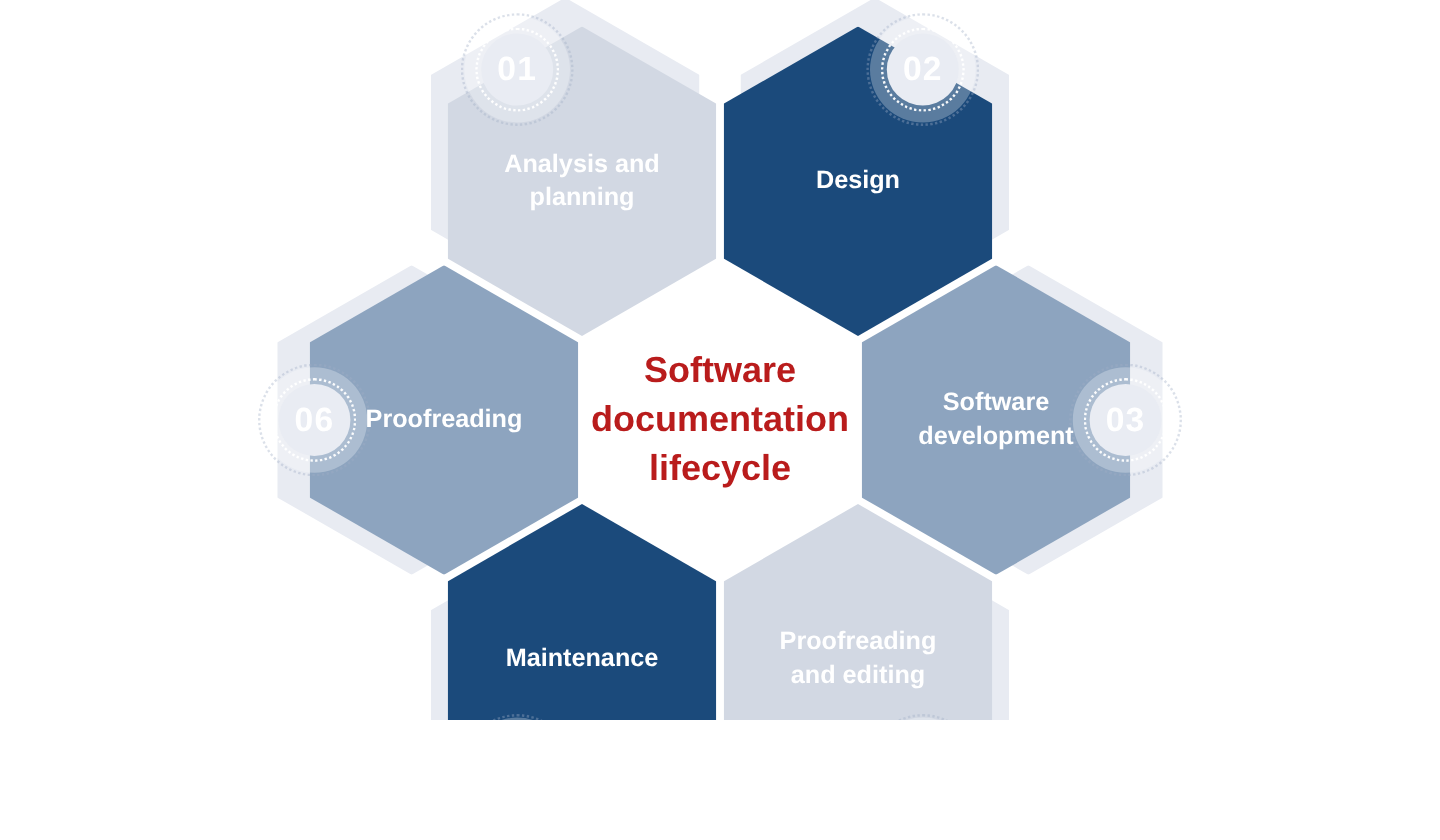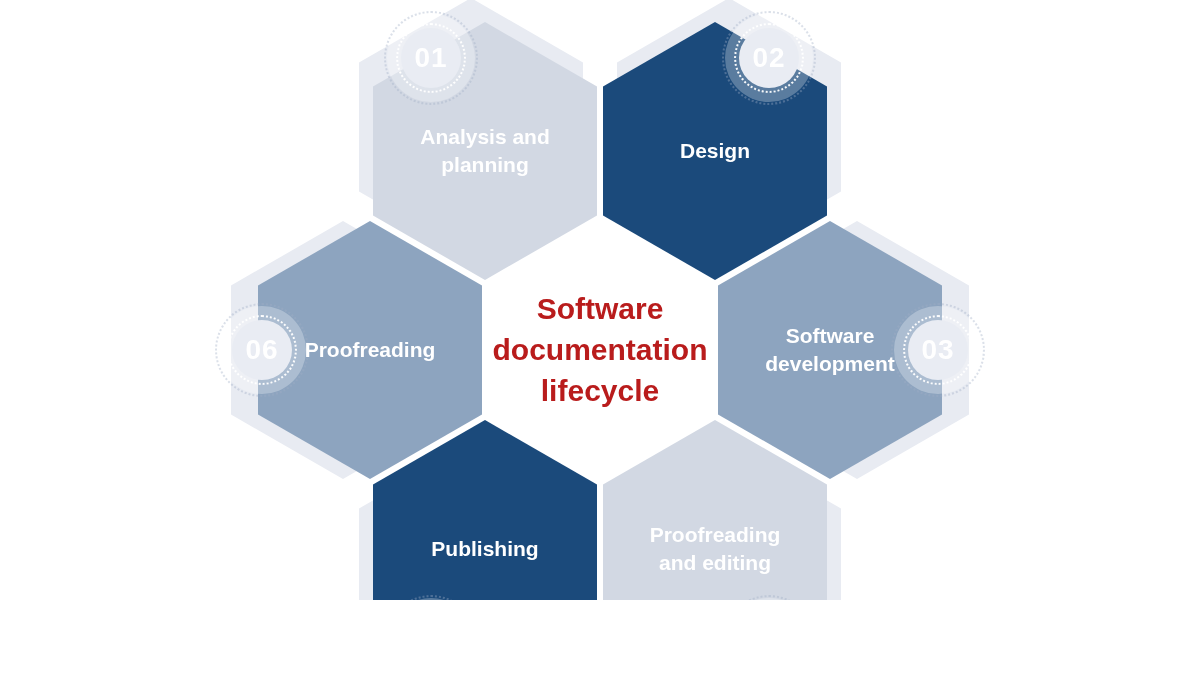--- a/index.html
+++ b/index.html
@@ -160,21 +160,21 @@
 
   <div class="hex-item pos5">
     <div class="hex back"></div>
     <div class="hex main" style="background: rgb(27, 74, 123);"></div>
     <div class="halo"></div>
     <div class="ring-outer"></div>
     <div class="badge">
       <span>05</span>
     </div>
     <div class="ring-inner"></div>
-    <div class="hex-label">Publishing</div>
+    <div class="hex-label">Maintenance</div>
   </div>
 
   <div class="hex-item pos6">
     <div class="hex back"></div>
     <div class="hex main" style="background: rgb(141, 164, 191);"></div>
     <div class="halo"></div>
     <div class="ring-outer"></div>
     <div class="badge">
       <span>06</span>
     </div>

